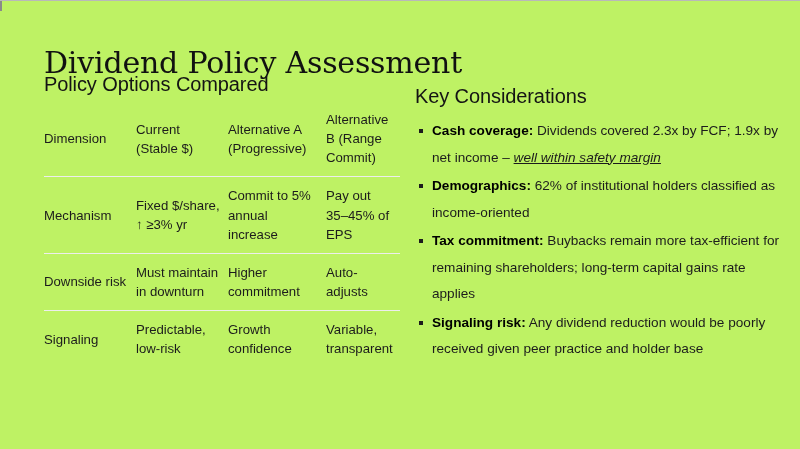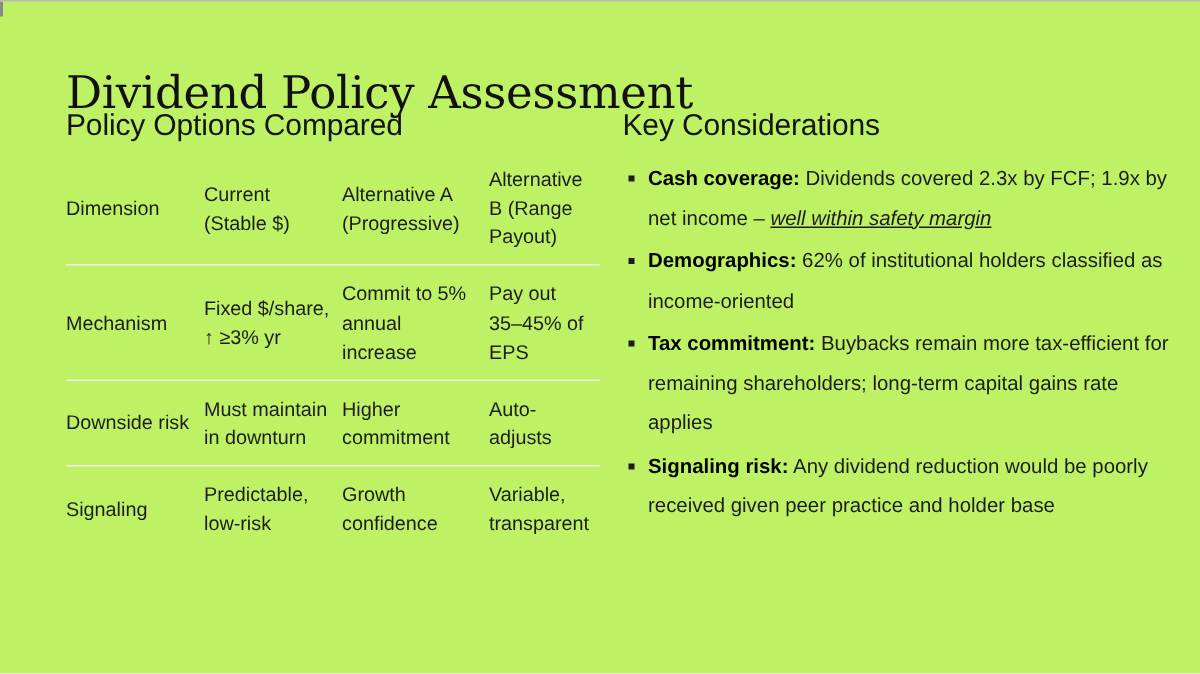--- a/index.html
+++ b/index.html
@@ -40,21 +40,21 @@
   }
   .col-left {
     position: absolute;
     left: 44px;
     top: 72px;
     width: 362px;
   }
   .col-right {
     position: absolute;
     left: 415px;
-    top: 72px;
+    top: 84px;
     width: 372px;
   }
   .section-heading {
     font-size: 20px;
     font-weight: 400;
     color: #141414;
     margin: 0 0 10px 0;
     letter-spacing: -0.1px;
   }
   table.compare {
@@ -130,21 +130,21 @@
         <col class="c1">
           <col class="c2">
           <col class="c3">
           <col class="c4">
       </colgroup>
       <thead>
         <tr>
           <th>Dimension</th>
           <th>Current (Stable $)</th>
           <th>Alternative A (Progressive)</th>
-          <th>Alternative B (Range Payout)</th>
+          <th>Alternative B (Range Commit)</th>
         </tr>
       </thead>
       <tbody>
         <tr>
           <td>Mechanism</td>
           <td>Fixed $/share, ↑ ≥3% yr</td>
           <td>Commit to 5% annual increase</td>
           <td>Pay out 35–45% of EPS</td>
         </tr>
         <tr>

